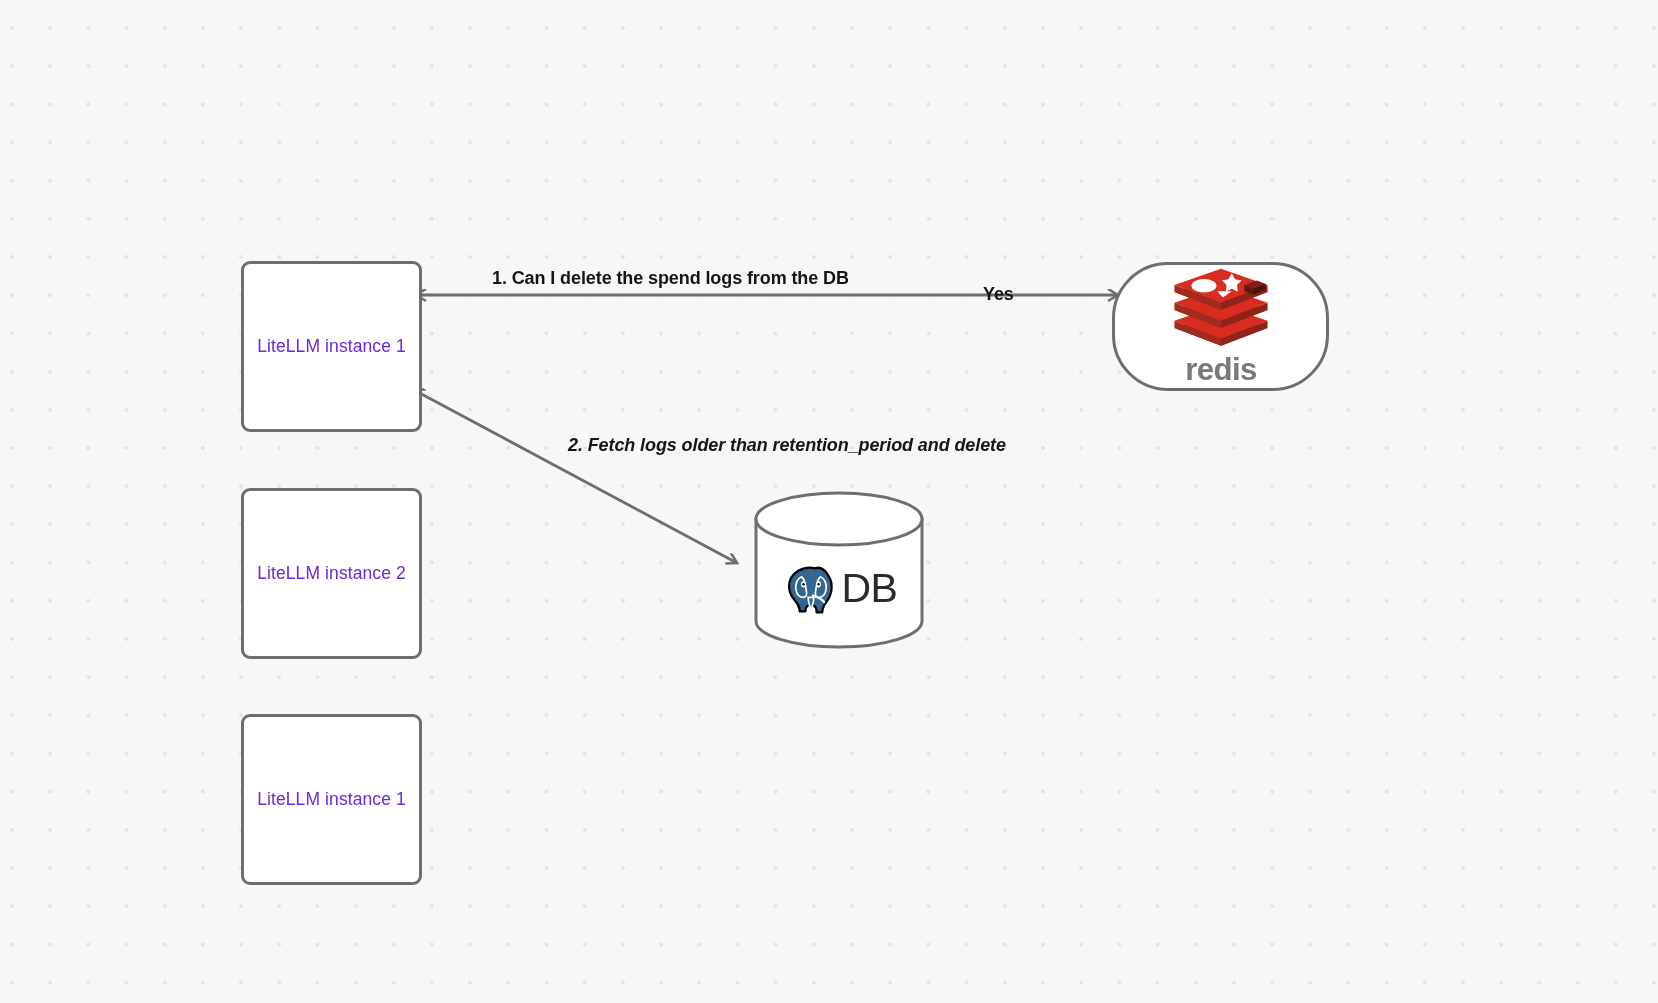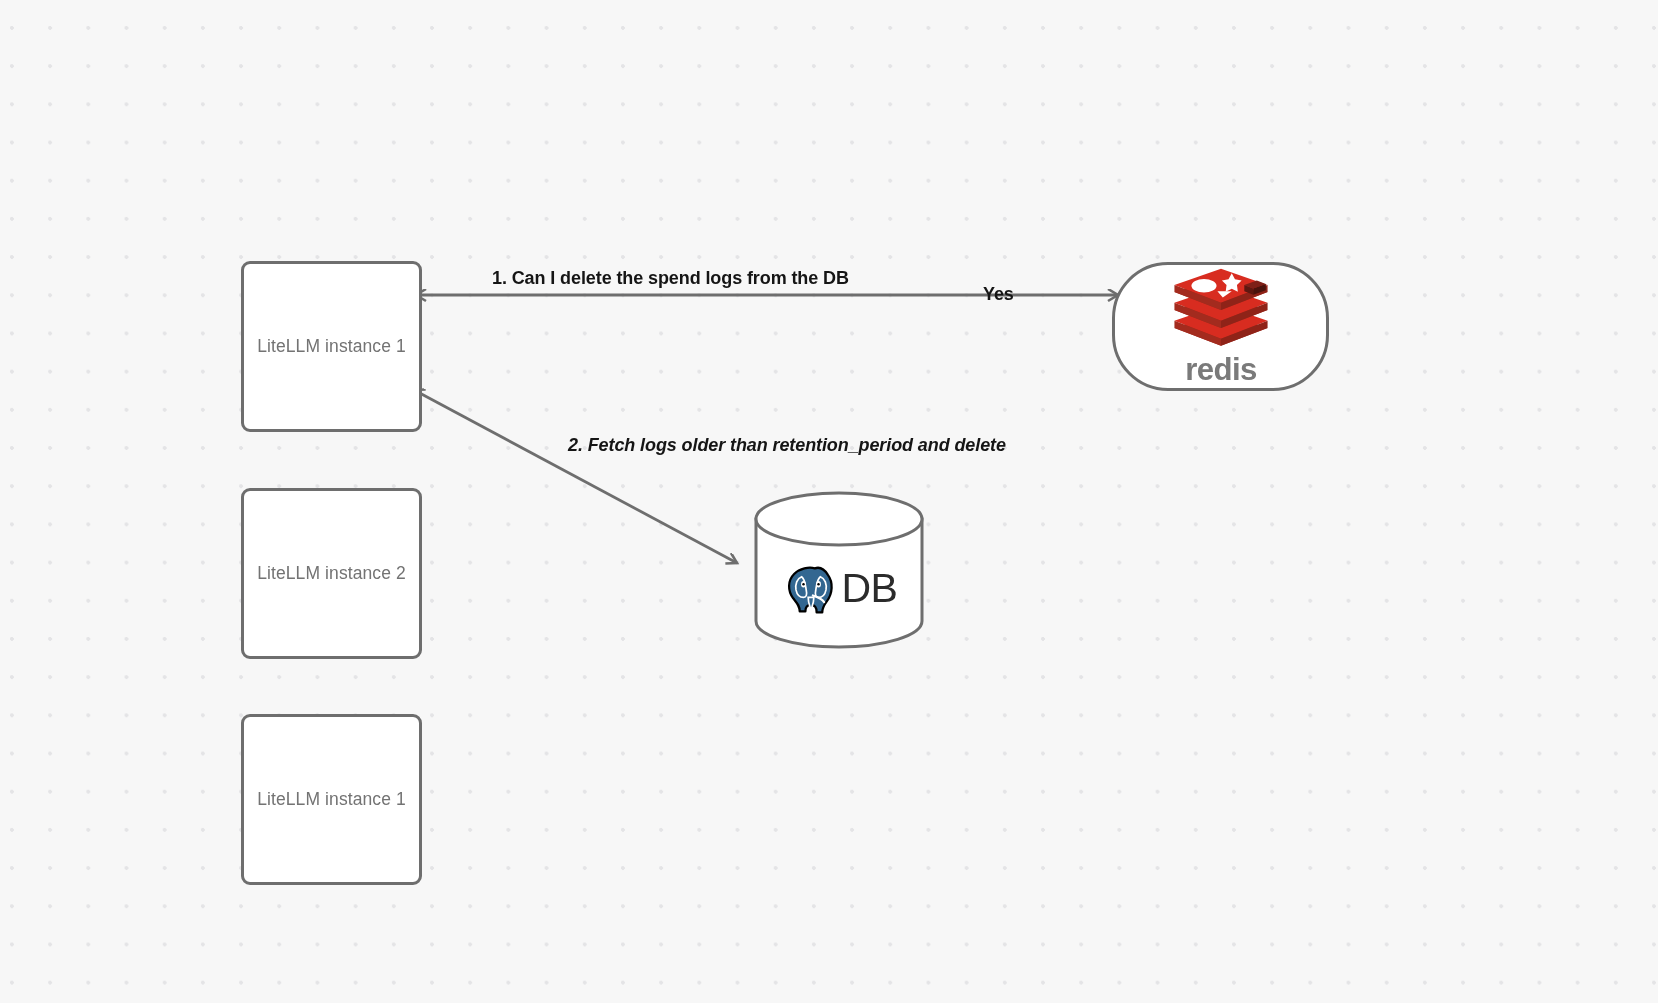--- a/index.html
+++ b/index.html
@@ -42,21 +42,21 @@
     align-items: center;
     justify-content: center;
   }
   .instance-box {
     width: 181px;
     height: 171px;
     border-radius: 9px;
   }
   .instance-label {
     font-size: 17.5px;
-    color: #737373;
+    color: #6d28d9;
     letter-spacing: 0.1px;
     font-family: "Liberation Sans", sans-serif;
   }
   #node-redis {
     left: 1112px;
     top: 262px;
     width: 217px;
     height: 129px;
     border-radius: 56px;
     flex-direction: column;

